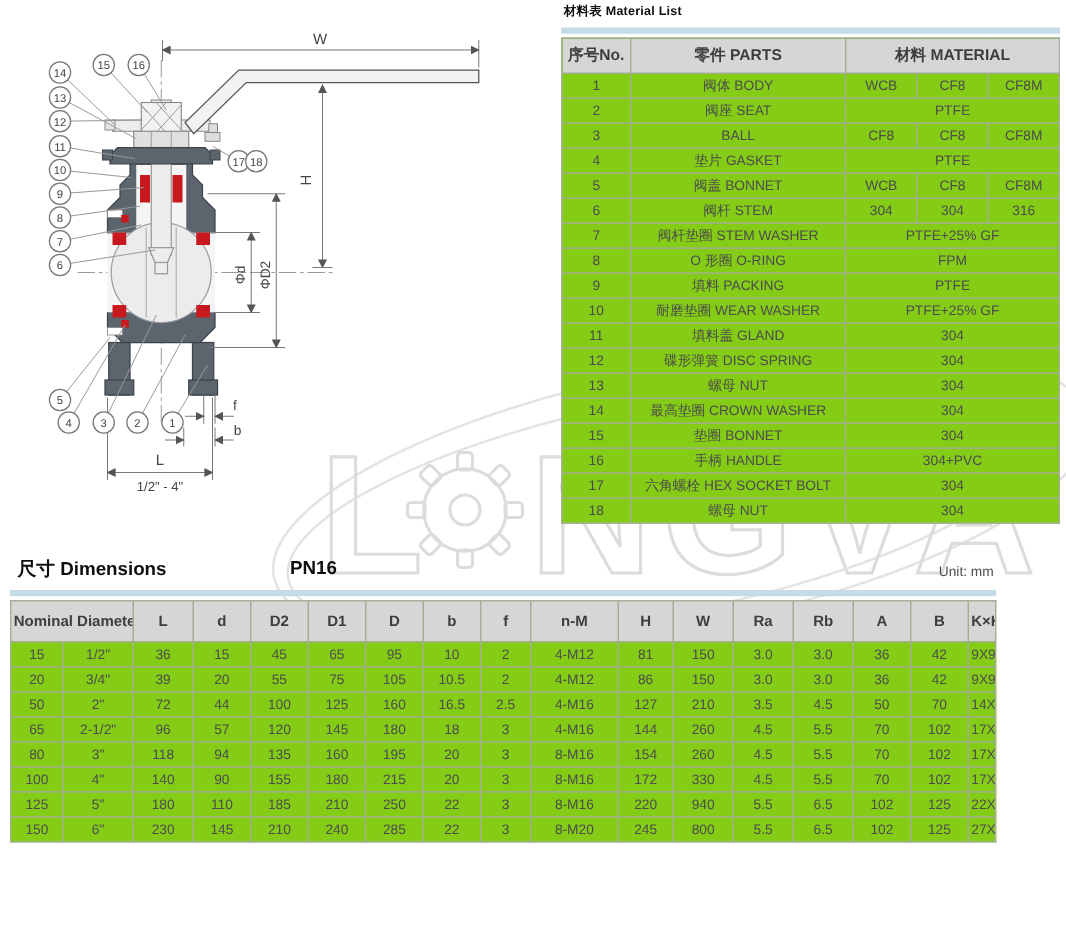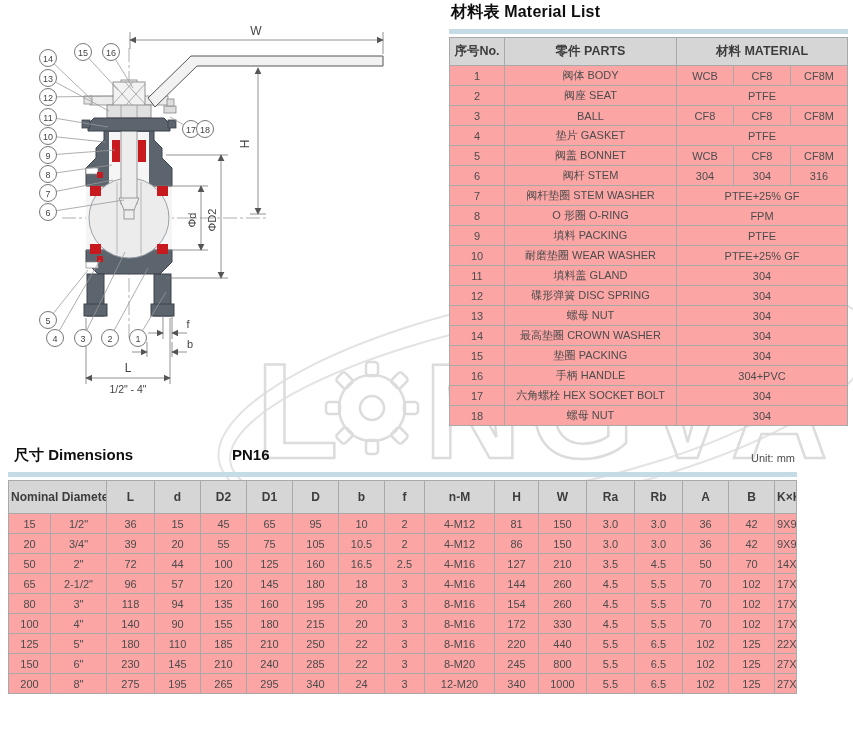--- a/index.html
+++ b/index.html
@@ -6,23 +6,23 @@
   .page{
     position:relative;width:853px;height:754px;background:#ffffff;overflow:hidden;
     font-family:"Liberation Sans", sans-serif;
   }
   svg{font-family:"Liberation Sans", sans-serif;}
   .watermark{position:absolute;left:0;top:0;z-index:0;}
   .valve-svg{position:absolute;left:0;top:0;z-index:1;}
 
   
   .material-section{position:absolute;left:449px;top:2px;width:399px;z-index:2;}
-  .section-title{font-size:16px;font-weight:bold;color:#0e0e0e;margin:0 0 6px 2px;letter-spacing:.2px;}
+  .section-title{font-size:10px;font-weight:bold;color:#0e0e0e;margin:0 0 6px 2px;letter-spacing:.2px;}
   .accent-band{height:5px;background:#c5dbe5;margin-bottom:3px;}
-  table.sheet{width:100%;border-collapse:collapse;background:#fca5a5;table-layout:fixed;}
+  table.sheet{width:100%;border-collapse:collapse;background:#84cc16;table-layout:fixed;}
   table.sheet th,table.sheet td{
     border:1px solid #a9a9a9;font-size:11px;color:#4c4c4c;text-align:center;
     padding:0 2px;height:19px;overflow:hidden;white-space:nowrap;
   }
   table.sheet thead th{background:#d6d6d6;color:#3d3d3d;font-weight:bold;font-size:12.5px;}
   table.material thead th{height:27px;}
 
   
   .dims-section{position:absolute;left:8px;top:446px;width:789px;z-index:2;}
   .dims-head{position:relative;height:22px;margin-bottom:4px;}
@@ -353,21 +353,21 @@
             <td>螺母 NUT</td>
             <td colspan="3">304</td>
           </tr>
           <tr>
             <td>14</td>
             <td>最高垫圈 CROWN WASHER</td>
             <td colspan="3">304</td>
           </tr>
           <tr>
             <td>15</td>
-            <td>垫圈 PACKING</td>
+            <td>垫圈 BONNET</td>
             <td colspan="3">304</td>
           </tr>
           <tr>
             <td>16</td>
             <td>手柄 HANDLE</td>
             <td colspan="3">304+PVC</td>
           </tr>
           <tr>
             <td>17</td>
             <td>六角螺栓 HEX SOCKET BOLT</td>
@@ -549,21 +549,21 @@
             <td>5"</td>
             <td>180</td>
             <td>110</td>
             <td>185</td>
             <td>210</td>
             <td>250</td>
             <td>22</td>
             <td>3</td>
             <td>8-M16</td>
             <td>220</td>
-            <td>440</td>
+            <td>940</td>
             <td>5.5</td>
             <td>6.5</td>
             <td>102</td>
             <td>125</td>
             <td>22X22</td>
           </tr>
           <tr>
             <td>150</td>
             <td>6"</td>
             <td>230</td>
@@ -575,36 +575,17 @@
             <td>3</td>
             <td>8-M20</td>
             <td>245</td>
             <td>800</td>
             <td>5.5</td>
             <td>6.5</td>
             <td>102</td>
             <td>125</td>
             <td>27X27</td>
           </tr>
-          <tr>
-            <td>200</td>
-            <td>8"</td>
-            <td>275</td>
-            <td>195</td>
-            <td>265</td>
-            <td>295</td>
-            <td>340</td>
-            <td>24</td>
-            <td>3</td>
-            <td>12-M20</td>
-            <td>340</td>
-            <td>1000</td>
-            <td>5.5</td>
-            <td>6.5</td>
-            <td>102</td>
-            <td>125</td>
-            <td>27X27</td>
-          </tr>
         </tbody>
     </table>
   </section>
 
 </div>
 
 </body></html>

